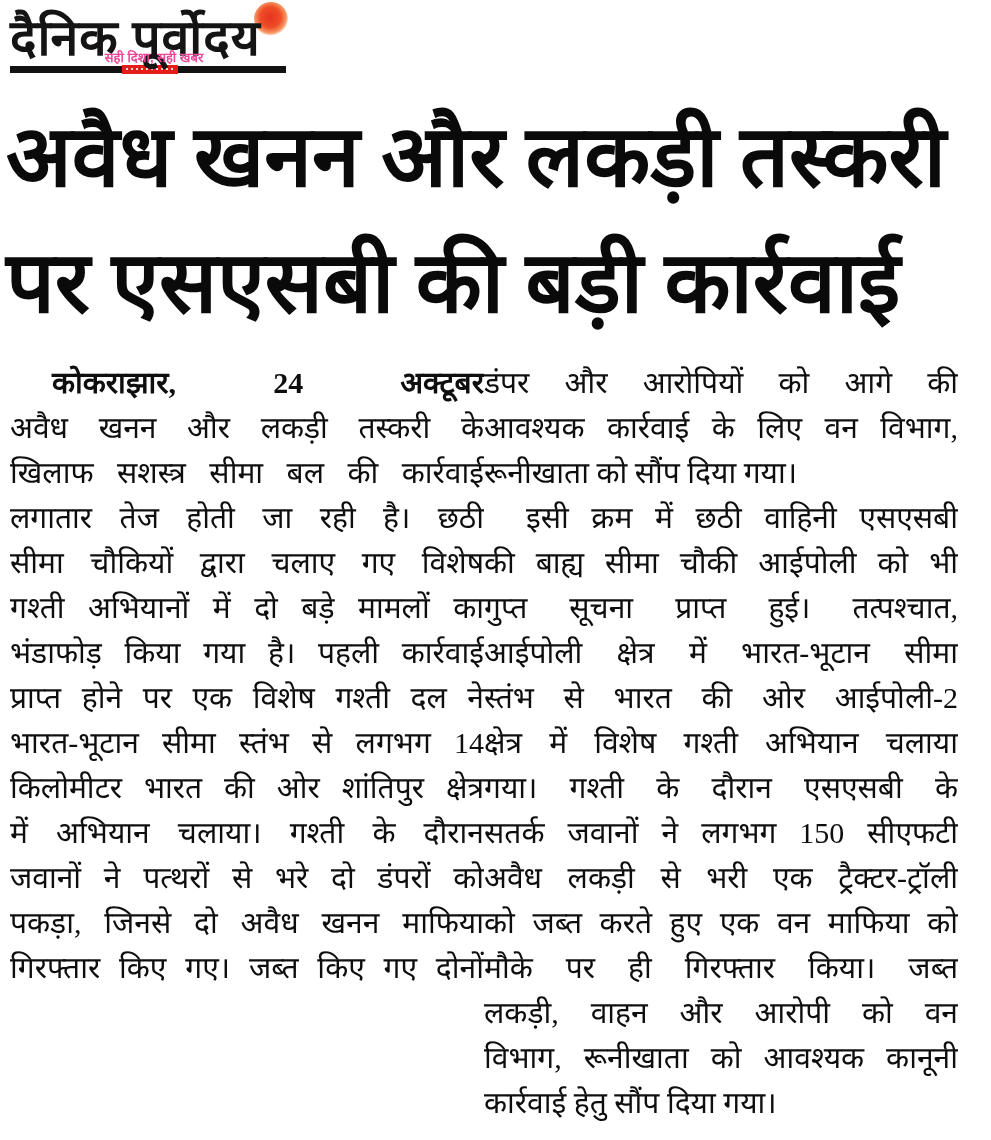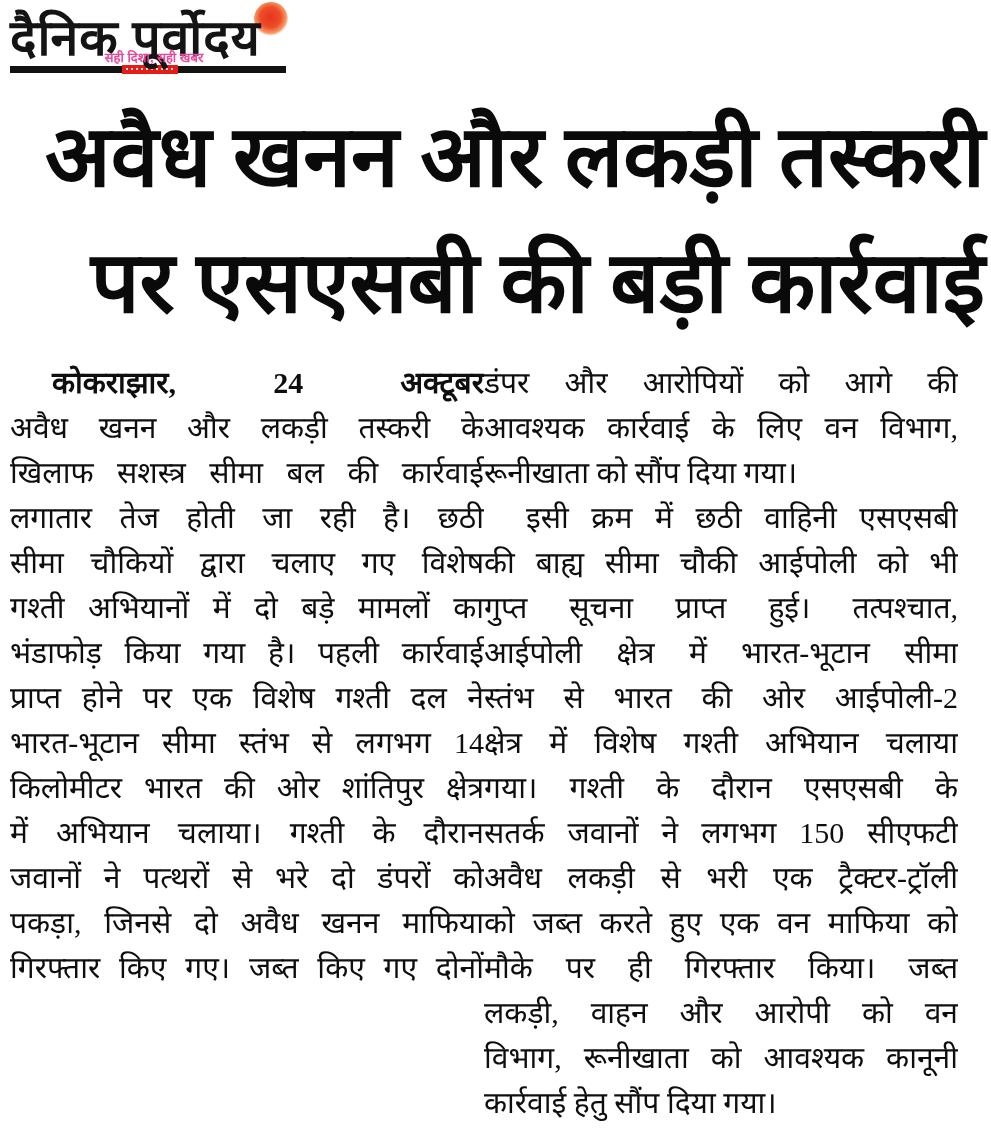--- a/index.html
+++ b/index.html
@@ -41,21 +41,21 @@
     width: 56px; height: 9px; background: #e31d17;
     background-image: repeating-linear-gradient(90deg,
       rgba(255,255,255,0.85) 0 2px, rgba(255,255,255,0) 2px 5px);
     background-size: 48px 2px; background-position: 4px 3px;
     background-repeat: no-repeat;
   }
 
   
   .headline {
     margin: 14px 6px 0 6px;
-    text-align: right;
+    text-align: left;
     font-weight: bold;
     color: #0a0a0a;
   }
   .hl {
     display: block;
     font-size: 86px;
     line-height: 126px;
     white-space: nowrap;
   }
 

